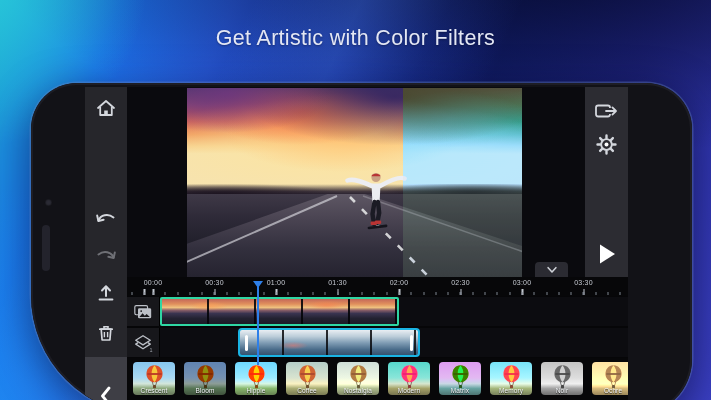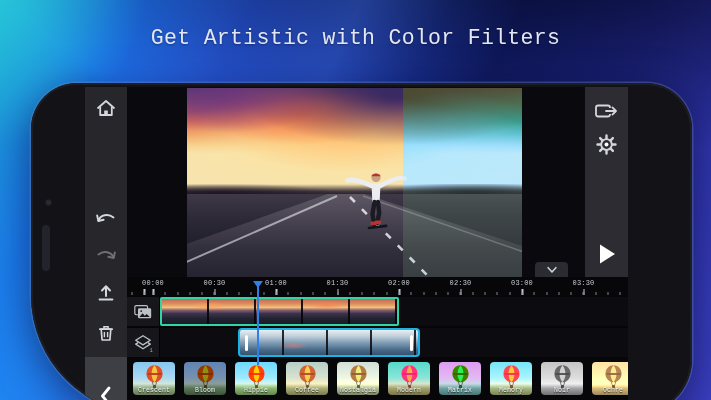--- a/index.html
+++ b/index.html
@@ -1,18 +1,18 @@
 <!DOCTYPE html>
 <html><head>
 <meta charset="utf-8">
 <style>
   html,body{margin:0;padding:0;background:#000;}
   *{box-sizing:border-box;}
   .stage{position:relative;width:711px;height:400px;overflow:hidden;
-    font-family:Liberation Mono, monospace;
+    font-family:Liberation Sans, sans-serif;
     background:
       radial-gradient(circle 230px at -2% -4%, rgba(42,205,220,.85), transparent 70%),
       radial-gradient(ellipse 900px 330px at 78% -12%, rgba(6,9,40,.92), transparent 62%),
       radial-gradient(circle 320px at 0% 104%, rgba(28,155,245,.55), transparent 72%),
       linear-gradient(112deg,#1ba6cf 0%,#1b74ec 14%,#2a60e8 27%,#1c3ecf 42%,#15237e 60%,#242a96 76%,#3a3fc2 100%);}
   .streak{position:absolute;inset:0;background:linear-gradient(116deg,transparent 28%,rgba(98,165,255,.22) 40%,rgba(98,165,255,.05) 50%,transparent 58%);}
   
   .banner{position:absolute;left:0;top:0;width:711px;height:83px;}
   .banner .title{position:absolute;left:0;right:0;top:26px;text-align:center;font-size:21.5px;color:#e3e7f4;letter-spacing:.3px;text-shadow:0 1px 2px rgba(0,0,20,.35);}
   

